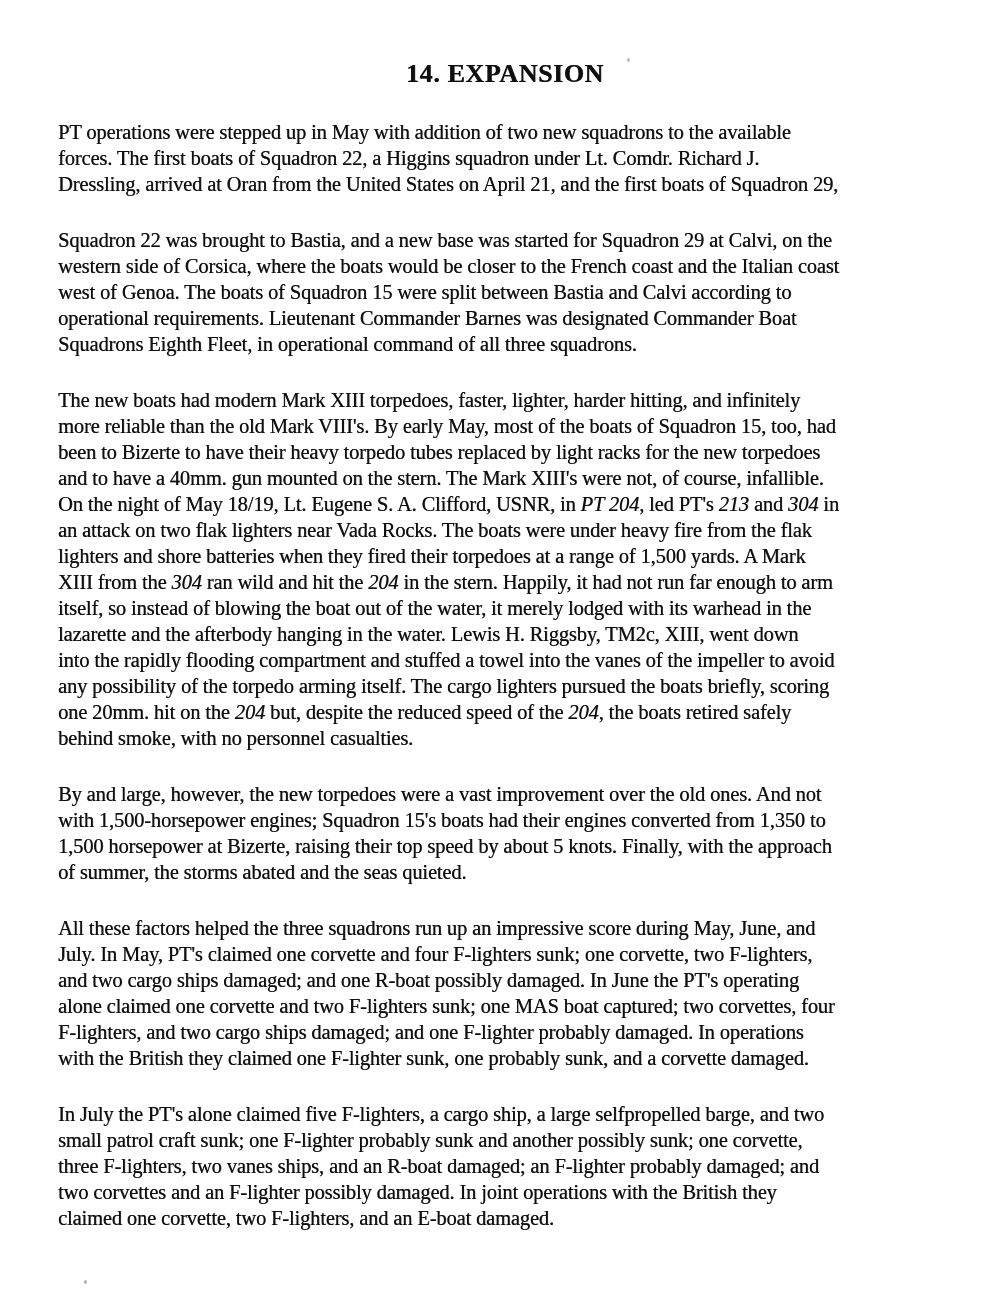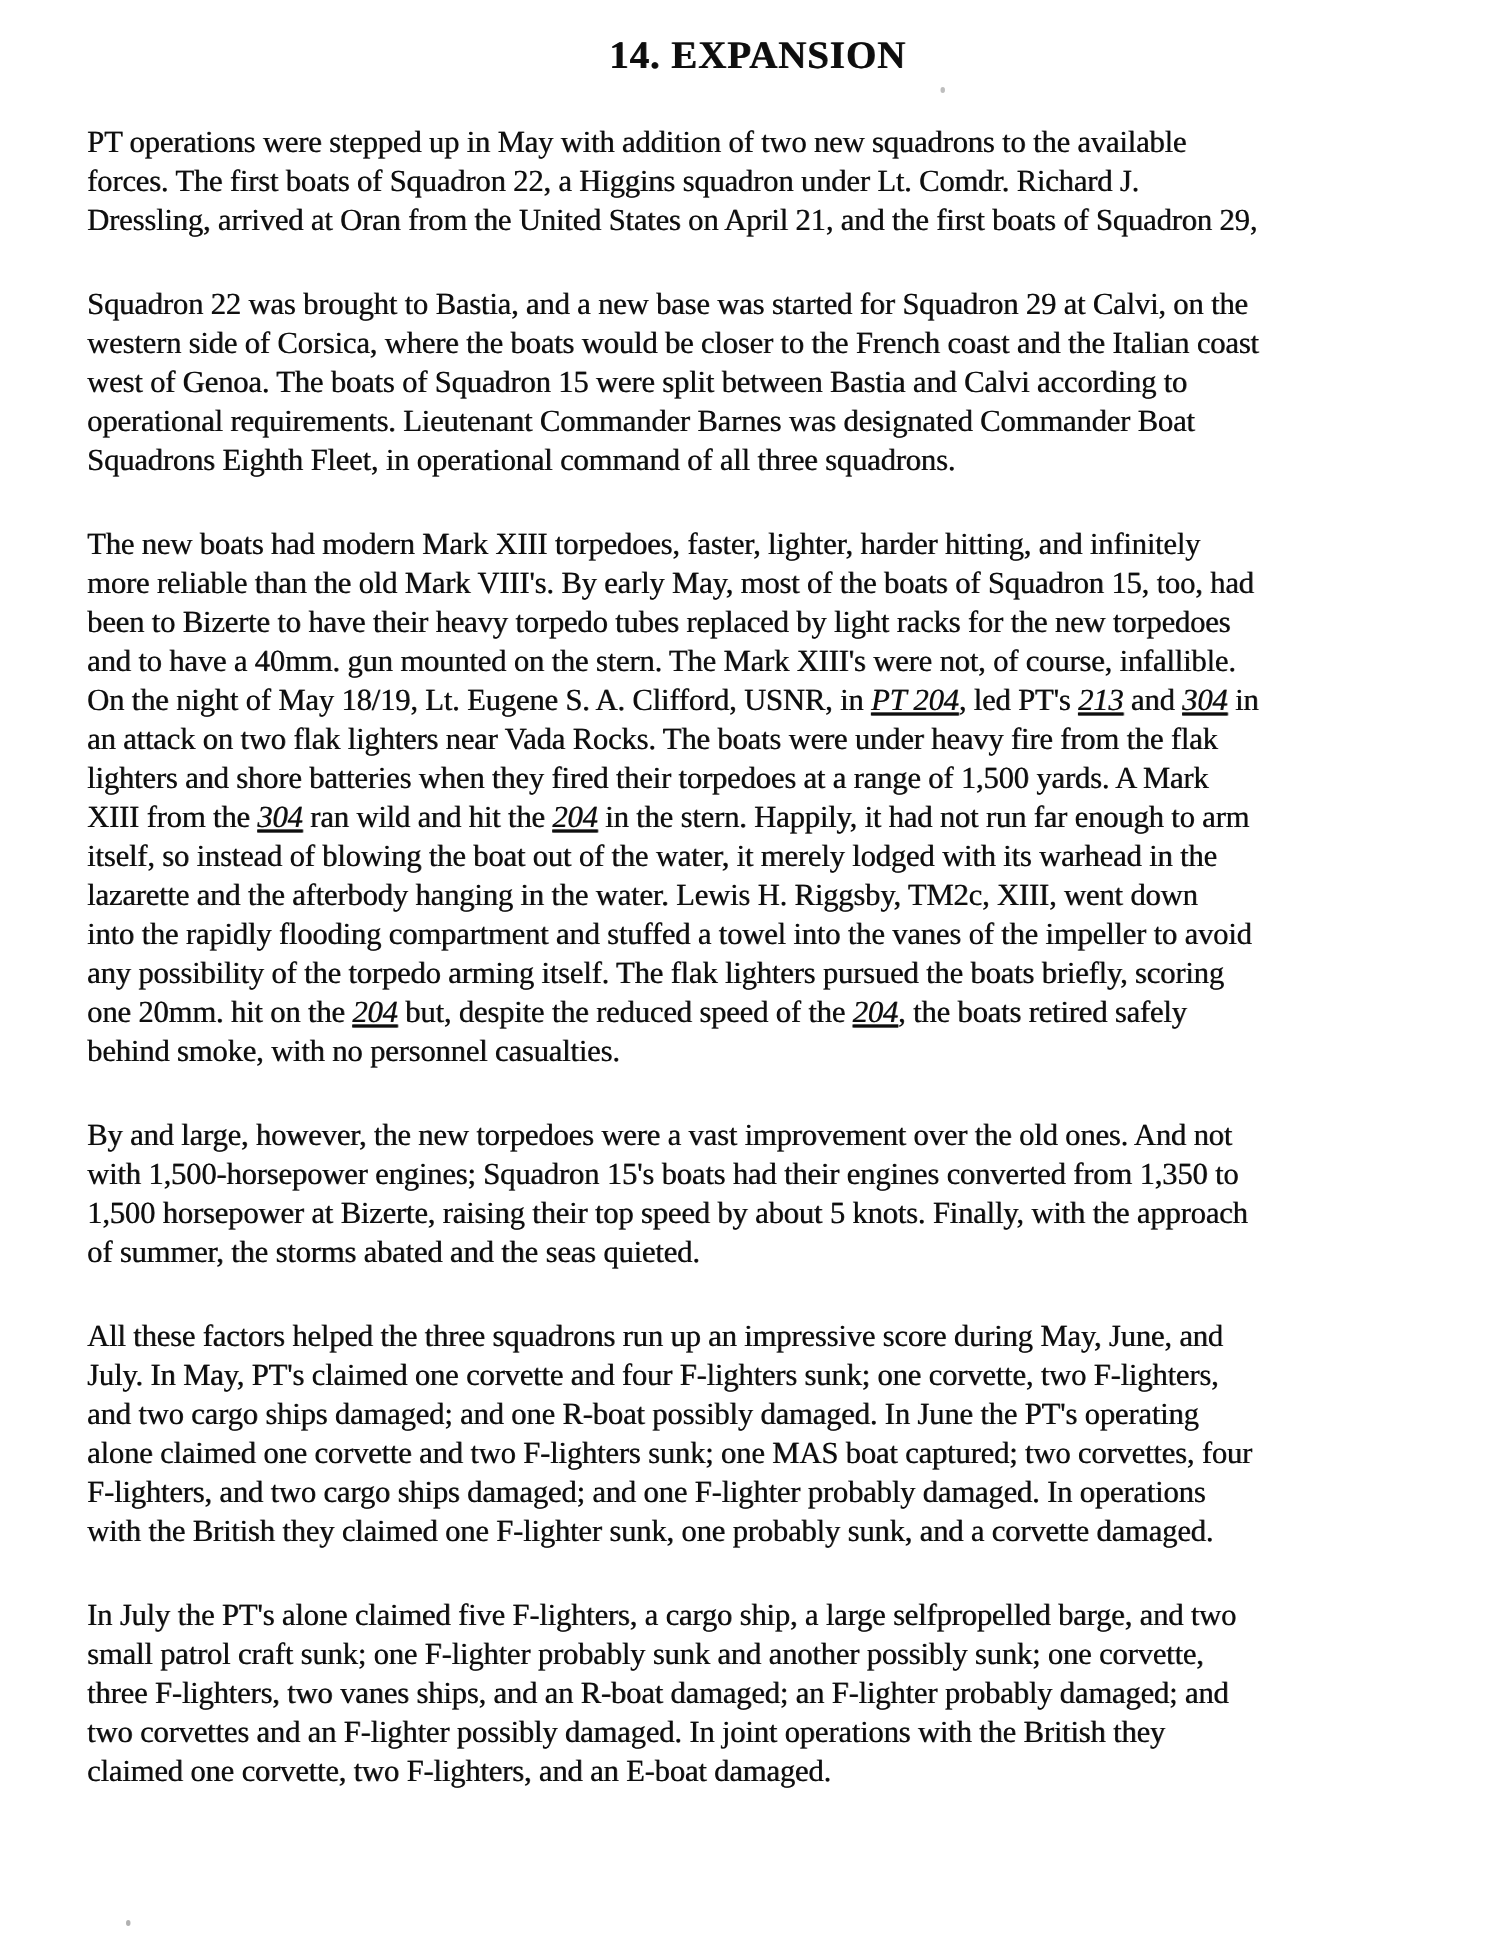--- a/index.html
+++ b/index.html
@@ -9,21 +9,21 @@
     height: 1306px;
     background: #ffffff;
     color: #0e0e0e;
     font-family: "Liberation Serif", serif;
     position: relative;
     overflow: hidden;
   }
   .page {
     width: 992px;
     height: 1306px;
-    padding: 24px 40px 0 58px;
+    padding: 61px 40px 0 58px;
     position: relative;
   }
   .title {
     font-family: "Liberation Serif", serif;
     font-size: 26px;
     font-weight: bold;
     line-height: 26px;
     text-align: center;
     letter-spacing: 0.6px;
     margin-bottom: 32px;
@@ -31,21 +31,21 @@
   }
   .body-text { }
   .para { margin-bottom: 30px; }
   .line {
     font-size: 20.5px;
     line-height: 26px;
     letter-spacing: -0.15px;
     white-space: nowrap;
     text-shadow: 0.4px 0 0 rgba(14,14,14,0.7);
   }
-  .line .it { font-style: italic; text-decoration: underline; }
+  .line .it { font-style: italic; }
   .speck {
     position: absolute;
     background: #7d7d7d;
     border-radius: 50%;
   }
   .speck-title { left: 627px; top: 58px; width: 3px; height: 4px; opacity: 0.5; }
   .speck-bottom { left: 84px; top: 1280px; width: 3px; height: 4px; opacity: 0.6; }
 </style>
 </head>
 <body>
@@ -71,21 +71,21 @@
         <div class="line"><span>more reliable than the old Mark VIII's. By early May, most of the boats of Squadron 15, too, had</span></div>
         <div class="line"><span>been to Bizerte to have their heavy torpedo tubes replaced by light racks for the new torpedoes</span></div>
         <div class="line"><span>and to have a 40mm. gun mounted on the stern. The Mark XIII's were not, of course, infallible.</span></div>
         <div class="line"><span>On the night of May 18/19, Lt. Eugene S. A. Clifford, USNR, in </span><span class="it">PT 204</span><span>, led PT's </span><span class="it">213</span><span> and </span><span class="it">304</span><span> in</span></div>
         <div class="line"><span>an attack on two flak lighters near Vada Rocks. The boats were under heavy fire from the flak</span></div>
         <div class="line"><span>lighters and shore batteries when they fired their torpedoes at a range of 1,500 yards. A Mark</span></div>
         <div class="line"><span>XIII from the </span><span class="it">304</span><span> ran wild and hit the </span><span class="it">204</span><span> in the stern. Happily, it had not run far enough to arm</span></div>
         <div class="line"><span>itself, so instead of blowing the boat out of the water, it merely lodged with its warhead in the</span></div>
         <div class="line"><span>lazarette and the afterbody hanging in the water. Lewis H. Riggsby, TM2c, XIII, went down</span></div>
         <div class="line"><span>into the rapidly flooding compartment and stuffed a towel into the vanes of the impeller to avoid</span></div>
-        <div class="line"><span>any possibility of the torpedo arming itself. The flak lighters pursued the boats briefly, scoring</span></div>
+        <div class="line"><span>any possibility of the torpedo arming itself. The cargo lighters pursued the boats briefly, scoring</span></div>
         <div class="line"><span>one 20mm. hit on the </span><span class="it">204</span><span> but, despite the reduced speed of the </span><span class="it">204</span><span>, the boats retired safely</span></div>
         <div class="line"><span>behind smoke, with no personnel casualties.</span></div>
       </div>
       <div class="para">
         <div class="line"><span>By and large, however, the new torpedoes were a vast improvement over the old ones. And not</span></div>
         <div class="line"><span>with 1,500-horsepower engines; Squadron 15's boats had their engines converted from 1,350 to</span></div>
         <div class="line"><span>1,500 horsepower at Bizerte, raising their top speed by about 5 knots. Finally, with the approach</span></div>
         <div class="line"><span>of summer, the storms abated and the seas quieted.</span></div>
       </div>
       <div class="para">

